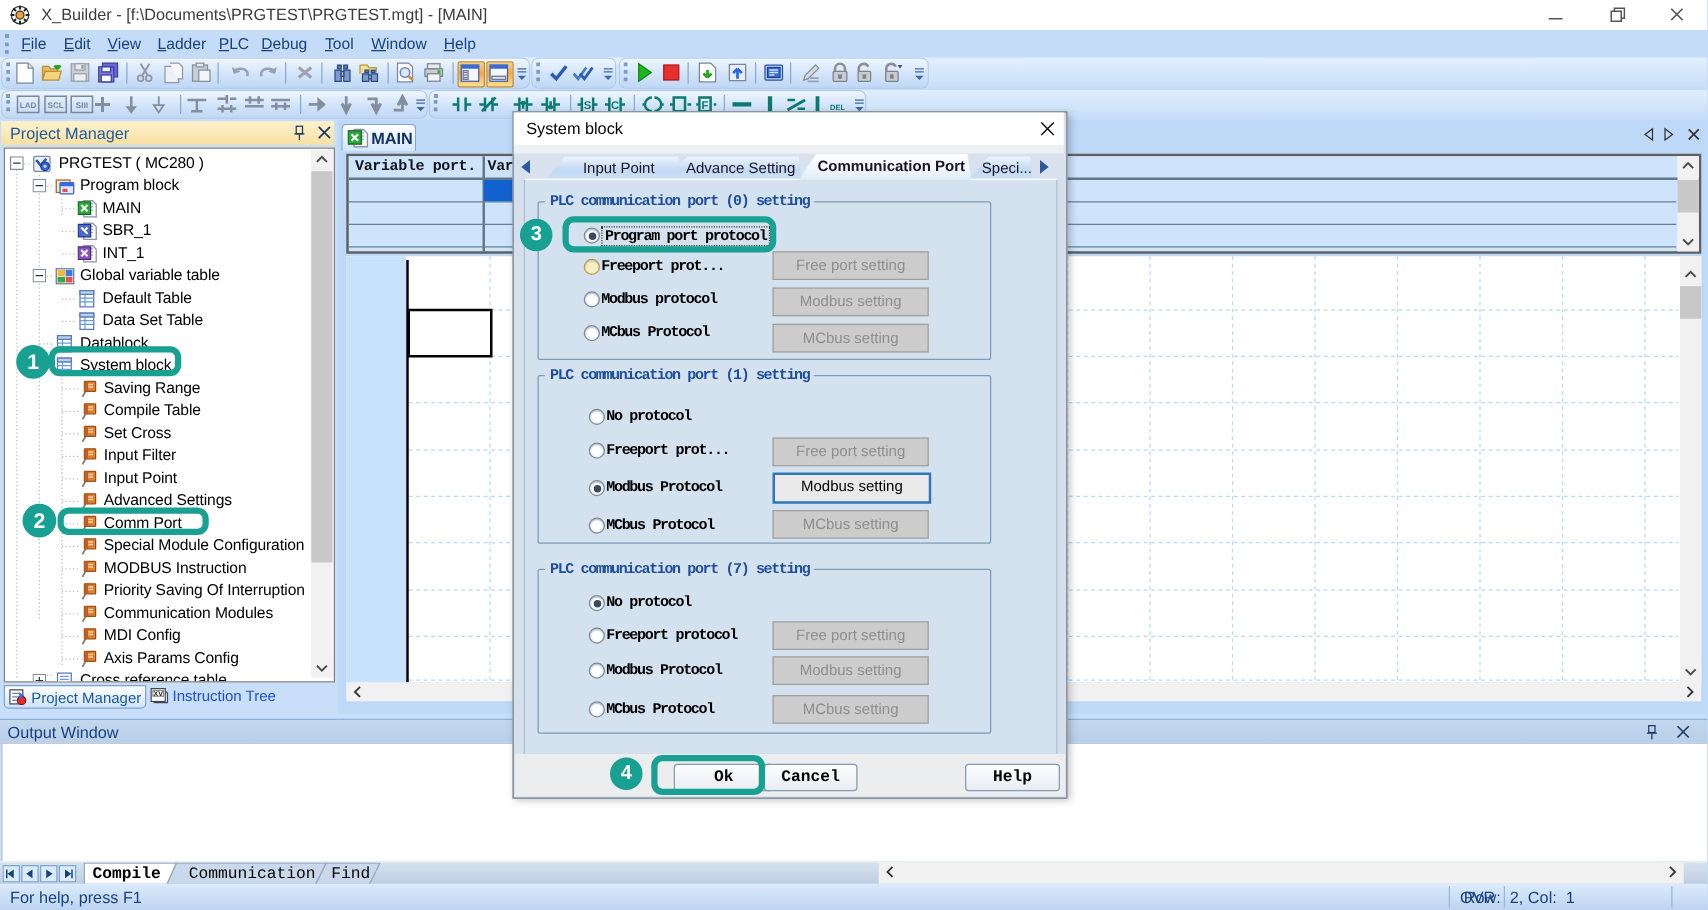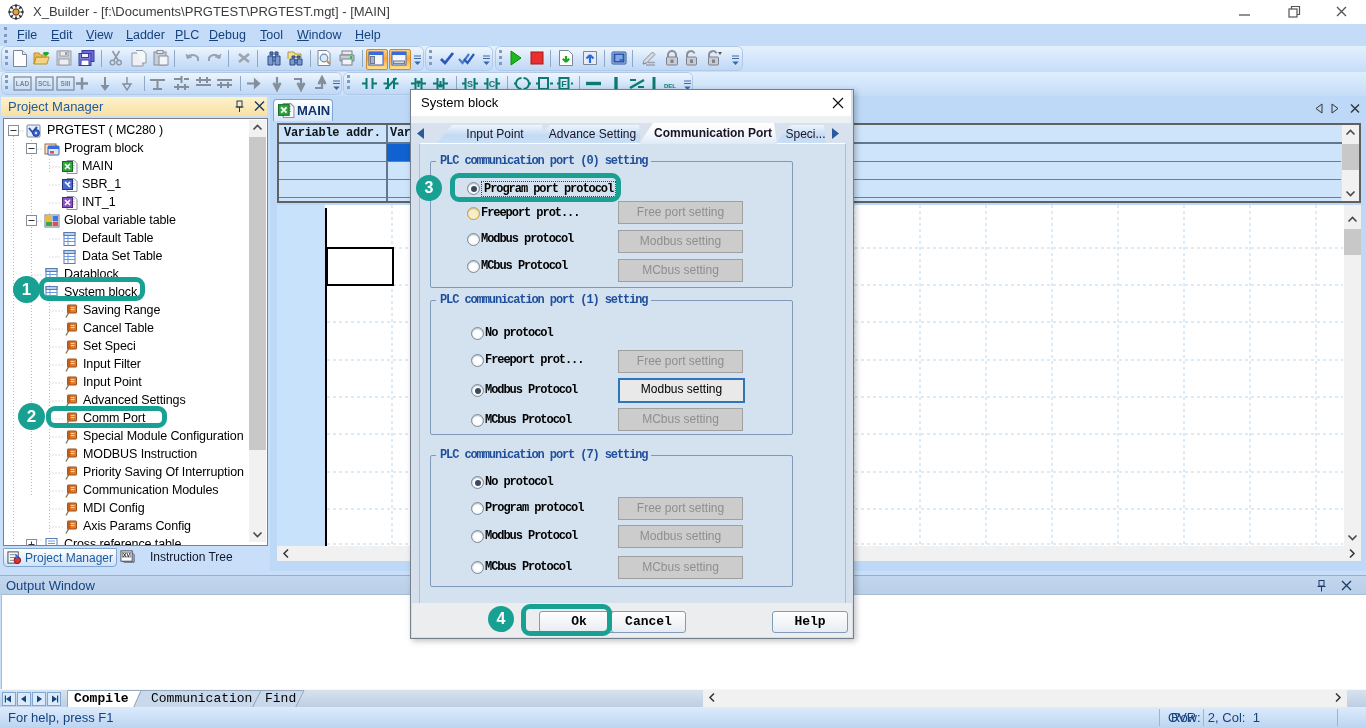--- a/index.html
+++ b/index.html
@@ -410,21 +410,21 @@
 <svg style="position:absolute;left:4px;top:2px" width="17" height="17" viewBox="0 0 16 16">
       <path d="M5 1.5h7l3 3v10H5z" fill="#fcfcfc" stroke="#8a94a2"></path>
       <path d="M6.5 4h6M6.5 6.5h6M6.5 9h6" stroke="#aab4c2" stroke-width="1"></path>
       <rect x="0.5" y="2.5" width="10" height="10" fill="#2ca83c" stroke="#176a22"></rect>
       <path d="M3 5l5 5M8 5l-5 5" stroke="#fff" stroke-width="1.6"></path>
     </svg>
 <span style="position:absolute;left:23px;top:3px;font-size:13px;font-weight:bold;color:#10316a">MAIN</span>
 </div>
 <div id="vartable" class="abs">
 <div style="position:absolute;left:0;top:0;width:1080px;height:17px;background:#cde4fa;border-bottom:2px solid #64788c;font-family:'Liberation Mono',monospace;font-weight:bold;font-size:12px;letter-spacing:-0.3px;color:#10161c">
-<span style="position:absolute;left:5px;top:1px">Variable addr.</span>
+<span style="position:absolute;left:5px;top:1px">Variable port.</span>
 <span style="position:absolute;left:111px;top:1px">Var</span>
 </div>
 <div style="position:absolute;left:107px;top:0;width:2px;height:76px;background:#64788c"></div>
 <div style="position:absolute;left:0;top:36px;width:1062px;height:1.2px;background:#6e7e8e"></div>
 <div style="position:absolute;left:0;top:54px;width:1062px;height:1.2px;background:#6e7e8e"></div>
 <div style="position:absolute;left:0;top:72px;width:1062px;height:1.2px;background:#6e7e8e"></div>
 <div style="position:absolute;left:108px;top:19px;width:70px;height:17px;background:#0f62d0"></div>
 <div style="position:absolute;right:0;top:0;width:17px;height:76px;background:#f1f1f1">
 <div class="sbbtn" style="top:0"><svg width="17" height="16" viewBox="0 0 17 16">
           <path d="M4.5 9.5L8.5 5.5l4 4" fill="none" stroke="#4a4a4a" stroke-width="1.6"></path>
@@ -484,21 +484,21 @@
       </svg>
     <span style="position:absolute;left:21px;top:2px;font-size:12px;color:#1a5a9e;white-space:nowrap">Project Manager</span>
   </div>
   <div class="abs" style="left:116px;top:452px;width:110px;height:17px;">
     <svg style="position:absolute;left:4px;top:1px" width="15" height="15" viewBox="0 0 16 16">
         <rect x="1" y="2" width="12" height="11" fill="#fff" stroke="#445"></rect>
         <rect x="2.5" y="3.5" width="9" height="5" fill="#fff" stroke="#888"></rect>
         <text x="3" y="8.5" font-size="6" font-weight="bold" fill="#222">XV</text>
         <path d="M13 4l2 2v8H4l-1-1" fill="none" stroke="#445"></path>
       </svg>
-    <span style="position:absolute;left:34px;top:2px;font-size:12px;color:#0f172a;white-space:nowrap">Instruction Tree</span>
+    <span style="position:absolute;left:22px;top:2px;font-size:12px;color:#1d4ed8;white-space:nowrap">Instruction Tree</span>
   </div>
   <div id="pm-tree" class="abs">
     <svg class="abs" style="left:0;top:0" width="243" height="424" viewBox="0 0 243 424">
       <g stroke="#b8bcc2" stroke-dasharray="1,2">
         <path d="M9.5 14v423"></path>
           <path d="M27.5 21v356"></path>
           <path d="M45.5 40v14M45.5 94v14M45.5 166v247"></path>
         <path d="M9.5 12h12M27.5 30h12M45.5 48h12M45.5 66h12M45.5 84h12M27.5 102h12M45.5 120h12M45.5 138h12M27.5 156h12M27.5 174h12M45.5 192h14M45.5 210h14M45.5 228h14M45.5 246h14M45.5 264h14M45.5 282h14M45.5 300h14M45.5 318h14M45.5 336h14M45.5 354h14M45.5 372h14M45.5 390h14M45.5 408h14M27.5 421h12"></path>
       </g>
     </svg>
@@ -611,30 +611,30 @@
           </svg>
           <span style="position:absolute;left:79px;top:1px">Saving Range</span>
         </div>
 <div class="trow" style="left:0;top:201px;width:243px">
           <svg class="ticn" style="left:59px" viewBox="0 0 16 16">
             <path d="M3 14.5L6 9" stroke="#8a7a60" stroke-width="1.4"></path>
             <rect x="4.5" y="2" width="9" height="8" rx="0.5" fill="#dd7e30" stroke="#9a4f14"></rect>
             <path d="M6.5 4.5h5M6.5 6.5h5" stroke="#f8d0a8" stroke-width="1.2"></path>
             <rect x="4.5" y="2" width="3" height="8" fill="#c05f1e"></rect>
           </svg>
-          <span style="position:absolute;left:79px;top:1px">Cancel Table</span>
+          <span style="position:absolute;left:79px;top:1px">Compile Table</span>
         </div>
 <div class="trow" style="left:0;top:219px;width:243px">
           <svg class="ticn" style="left:59px" viewBox="0 0 16 16">
             <path d="M3 14.5L6 9" stroke="#8a7a60" stroke-width="1.4"></path>
             <rect x="4.5" y="2" width="9" height="8" rx="0.5" fill="#dd7e30" stroke="#9a4f14"></rect>
             <path d="M6.5 4.5h5M6.5 6.5h5" stroke="#f8d0a8" stroke-width="1.2"></path>
             <rect x="4.5" y="2" width="3" height="8" fill="#c05f1e"></rect>
           </svg>
-          <span style="position:absolute;left:79px;top:1px">Set Speci</span>
+          <span style="position:absolute;left:79px;top:1px">Set Cross</span>
         </div>
 <div class="trow" style="left:0;top:237px;width:243px">
           <svg class="ticn" style="left:59px" viewBox="0 0 16 16">
             <path d="M3 14.5L6 9" stroke="#8a7a60" stroke-width="1.4"></path>
             <rect x="4.5" y="2" width="9" height="8" rx="0.5" fill="#dd7e30" stroke="#9a4f14"></rect>
             <path d="M6.5 4.5h5M6.5 6.5h5" stroke="#f8d0a8" stroke-width="1.2"></path>
             <rect x="4.5" y="2" width="3" height="8" fill="#c05f1e"></rect>
           </svg>
           <span style="position:absolute;left:79px;top:1px">Input Filter</span>
         </div>
@@ -848,21 +848,21 @@
       <div class="radio" style="left:40px;top:113px"></div>
       <div class="rlabel" style="left:54px;top:112px">MCbus Protocol</div>
       <div class="dbtn" style="left:187px;top:107px">MCbus setting</div>
     </div>
 
     <div class="gbox" style="top:311px;height:130px">
       <div class="glabel">PLC communication port (7) setting</div>
       <div class="radio sel" style="left:40px;top:20px"></div>
       <div class="rlabel" style="left:54px;top:19px">No protocol</div>
       <div class="radio" style="left:40px;top:46px"></div>
-      <div class="rlabel" style="left:54px;top:45px">Program protocol</div>
+      <div class="rlabel" style="left:54px;top:45px">Freeport protocol</div>
       <div class="dbtn" style="left:187px;top:41px">Free port setting</div>
       <div class="radio" style="left:40px;top:74px"></div>
       <div class="rlabel" style="left:54px;top:73px">Modbus Protocol</div>
       <div class="dbtn" style="left:187px;top:69px">Modbus setting</div>
       <div class="radio" style="left:40px;top:105px"></div>
       <div class="rlabel" style="left:54px;top:104px">MCbus Protocol</div>
       <div class="dbtn" style="left:187px;top:100px">MCbus setting</div>
     </div>
   </div>
   <div class="abs" style="left:1px;top:513px;width:440px;height:34px;background:#ebedef"></div>

